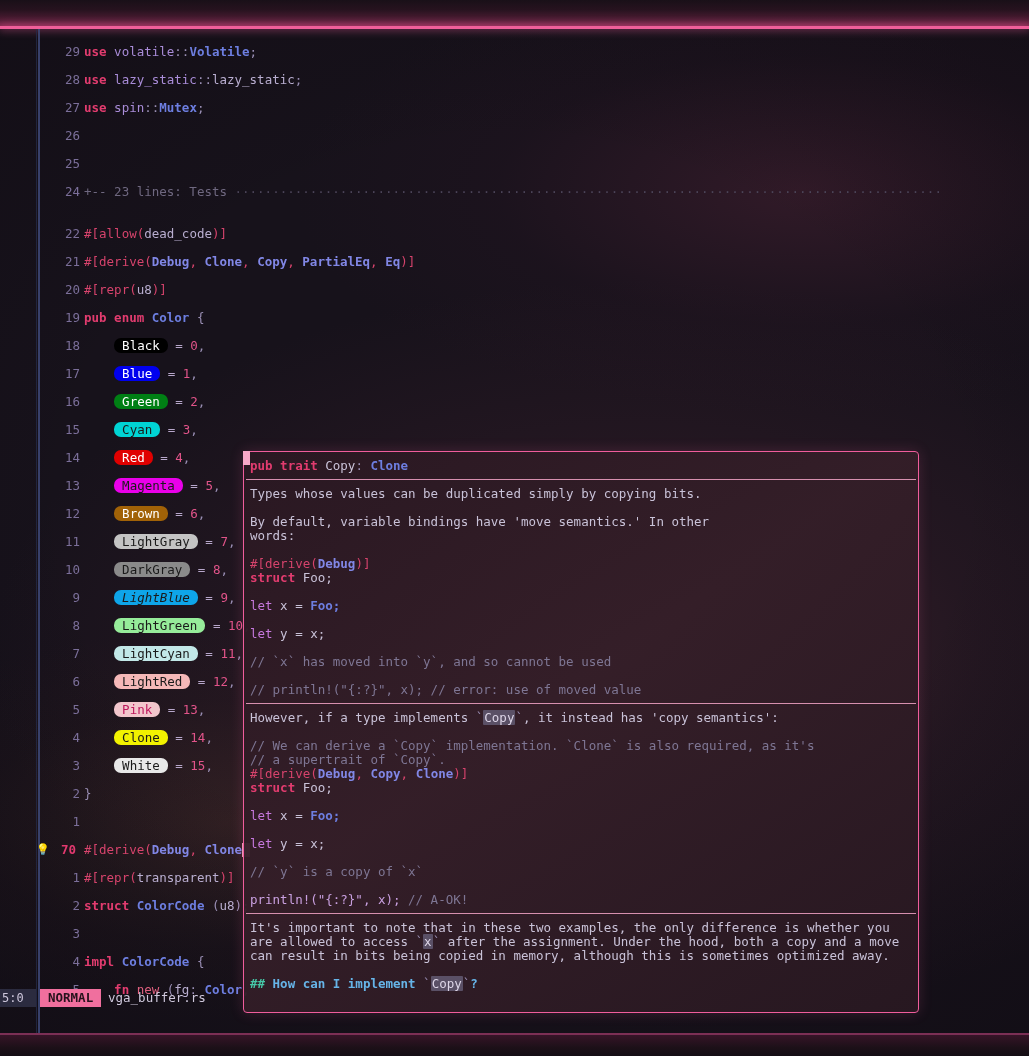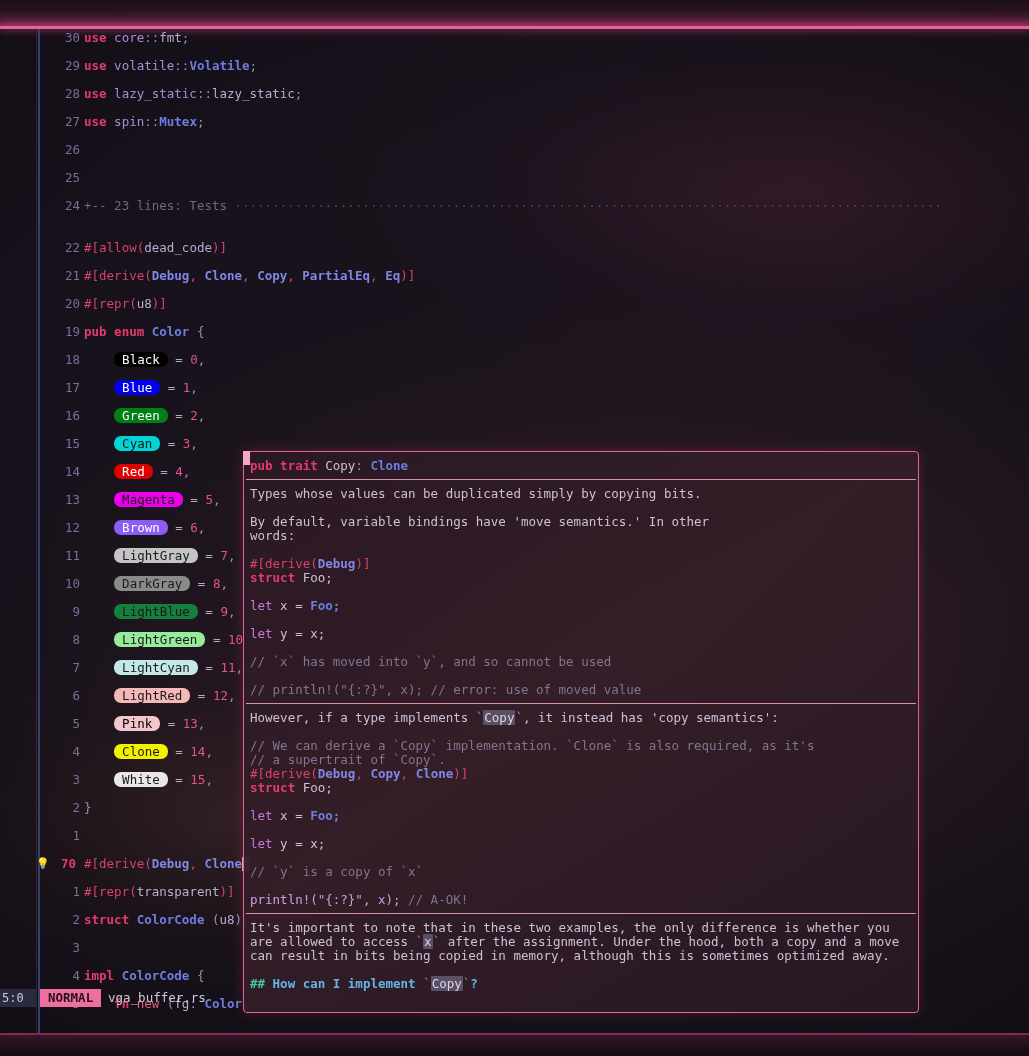--- a/index.html
+++ b/index.html
@@ -102,45 +102,44 @@
   <div class="bg-glow-c"></div>
   <div class="bg-vign"></div>
 
   <div class="topfade"></div>
   <div class="topline"></div>
 
   <div class="editor">
     <div class="indentline2"></div>
     <div class="indentline"></div>
     <div class="rows" id="buffer-rows">
-        <div class="row" style="top: 2px;"><span class="lnum">30</span><span class="txt"><span class="kw">use </span><span class="mod">core</span><span class="punc">::</span><span class="fld">fmt</span><span class="punc">;</span></span></div>
         <div class="row" style="top: 16px;"><span class="lnum">29</span><span class="txt"><span class="kw">use </span><span class="mod">volatile</span><span class="punc">::</span><span class="typ">Volatile</span><span class="punc">;</span></span></div>
         <div class="row" style="top: 30px;"><span class="lnum">28</span><span class="txt"><span class="kw">use </span><span class="mod">lazy_static</span><span class="punc">::</span><span class="fld">lazy_static</span><span class="punc">;</span></span></div>
         <div class="row" style="top: 44px;"><span class="lnum">27</span><span class="txt"><span class="kw">use </span><span class="mod">spin</span><span class="punc">::</span><span class="typ">Mutex</span><span class="punc">;</span></span></div>
         <div class="row" style="top: 58px;"><span class="lnum">26</span><span class="txt"></span></div>
         <div class="row" style="top: 72px;"><span class="lnum">25</span></div>
         <div class="row" style="top: 86px;"><span class="lnum">24</span><span class="txt"><span class="fold">+-- 23 lines: Tests </span><span class="dots">······························································································</span></span></div>
         <div class="row" style="top: 114px;"><span class="lnum">22</span><span class="txt"><span class="attr">#[</span><span class="attr">allow</span><span class="attr">(</span><span class="fld">dead_code</span><span class="attr">)]</span></span></div>
         <div class="row" style="top: 128px;"><span class="lnum">21</span><span class="txt"><span class="attr">#[</span><span class="attr">derive</span><span class="attr">(</span><span class="attrn">Debug</span><span class="attr">, </span><span class="attrn">Clone</span><span class="attr">, </span><span class="attrn">Copy</span><span class="attr">, </span><span class="attrn">PartialEq</span><span class="attr">, </span><span class="attrn">Eq</span><span class="attr">)]</span></span></div>
         <div class="row" style="top: 142px;"><span class="lnum">20</span><span class="txt"><span class="attr">#[</span><span class="attr">repr</span><span class="attr">(</span><span class="fld">u8</span><span class="attr">)]</span></span></div>
         <div class="row" style="top: 156px;"><span class="lnum">19</span><span class="txt"><span class="kw">pub </span><span class="kw">enum </span><span class="typ">Color </span><span class="punc">{</span></span></div>
         <div class="row" style="top: 170px;"><span class="lnum">18</span><span class="txt">    <span class="sw" style="background: rgb(0, 0, 0); color: rgb(255, 255, 255);">Black</span><span class="op"> = </span><span class="num">0</span><span class="punc">,</span></span></div>
         <div class="row" style="top: 184px;"><span class="lnum">17</span><span class="txt">    <span class="sw" style="background: rgb(0, 0, 238); color: rgb(255, 255, 255);">Blue</span><span class="op"> = </span><span class="num">1</span><span class="punc">,</span></span></div>
         <div class="row" style="top: 198px;"><span class="lnum">16</span><span class="txt">    <span class="sw" style="background: rgb(0, 127, 20); color: rgb(255, 255, 255);">Green</span><span class="op"> = </span><span class="num">2</span><span class="punc">,</span></span></div>
         <div class="row" style="top: 212px;"><span class="lnum">15</span><span class="txt">    <span class="sw" style="background: rgb(0, 212, 212); color: rgb(26, 26, 26);">Cyan</span><span class="op"> = </span><span class="num">3</span><span class="punc">,</span></span></div>
         <div class="row" style="top: 226px;"><span class="lnum">14</span><span class="txt">    <span class="sw" style="background: rgb(224, 0, 0); color: rgb(255, 255, 255);">Red</span><span class="op"> = </span><span class="num">4</span><span class="punc">,</span></span></div>
         <div class="row" style="top: 240px;"><span class="lnum">13</span><span class="txt">    <span class="sw" style="background: rgb(234, 0, 234); color: rgb(26, 26, 26);">Magenta</span><span class="op"> = </span><span class="num">5</span><span class="punc">,</span></span></div>
-        <div class="row" style="top: 254px;"><span class="lnum">12</span><span class="txt">    <span class="sw" style="background: #8b5cf6; color: rgb(255, 255, 255); margin-top: 12px;">Brown</span><span class="op"> = </span><span class="num">6</span><span class="punc">,</span></span></div>
+        <div class="row" style="top: 254px;"><span class="lnum">12</span><span class="txt">    <span class="sw" style="background: #a16207; color: rgb(255, 255, 255); margin-top: 12px;">Brown</span><span class="op"> = </span><span class="num">6</span><span class="punc">,</span></span></div>
         <div class="row" style="top: 268px;"><span class="lnum">11</span><span class="txt">    <span class="sw" style="background: rgb(196, 196, 196); color: rgb(26, 26, 26);">LightGray</span><span class="op"> = </span><span class="num">7</span><span class="punc">,</span></span></div>
         <div class="row" style="top: 282px;"><span class="lnum">10</span><span class="txt">    <span class="sw" style="background: rgb(138, 138, 138); color: rgb(26, 26, 26);">DarkGray</span><span class="op"> = </span><span class="num">8</span><span class="punc">,</span></span></div>
-        <div class="row" style="top: 296px;"><span class="lnum">9</span><span class="txt">    <span class="sw" style="background: #15803d; color: rgb(26, 26, 26);">LightBlue</span><span class="op"> = </span><span class="num">9</span><span class="punc">,</span></span></div>
+        <div class="row" style="top: 296px;"><span class="lnum">9</span><span class="txt">    <span class="sw" style="background: #0ea5e9; color: rgb(26, 26, 26); font-style: italic;">LightBlue</span><span class="op"> = </span><span class="num">9</span><span class="punc">,</span></span></div>
         <div class="row" style="top: 310px;"><span class="lnum">8</span><span class="txt">    <span class="sw" style="background: rgb(150, 236, 154); color: rgb(26, 26, 26);">LightGreen</span><span class="op"> = </span><span class="num">10</span><span class="punc">,</span></span></div>
         <div class="row" style="top: 324px;"><span class="lnum">7</span><span class="txt">    <span class="sw" style="background: rgb(194, 232, 232); color: rgb(26, 26, 26);">LightCyan</span><span class="op"> = </span><span class="num">11</span><span class="punc">,</span></span></div>
         <div class="row" style="top: 338px;"><span class="lnum">6</span><span class="txt">    <span class="sw" style="background: rgb(245, 184, 184); color: rgb(26, 26, 26);">LightRed</span><span class="op"> = </span><span class="num">12</span><span class="punc">,</span></span></div>
-        <div class="row" style="top: 352px;"><span class="lnum">5</span><span class="txt">    <span class="sw" style="background: rgb(242, 198, 204); color: #000000;">Pink</span><span class="op"> = </span><span class="num">13</span><span class="punc">,</span></span></div>
+        <div class="row" style="top: 352px;"><span class="lnum">5</span><span class="txt">    <span class="sw" style="background: rgb(242, 198, 204); color: #be185d;">Pink</span><span class="op"> = </span><span class="num">13</span><span class="punc">,</span></span></div>
         <div class="row" style="top: 366px;"><span class="lnum">4</span><span class="txt">    <span class="sw" style="background: rgb(242, 242, 0); color: rgb(26, 26, 26);">Clone</span><span class="op"> = </span><span class="num">14</span><span class="punc">,</span></span></div>
         <div class="row" style="top: 380px;"><span class="lnum">3</span><span class="txt">    <span class="sw" style="background: rgb(232, 232, 232); color: rgb(26, 26, 26);">White</span><span class="op"> = </span><span class="num">15</span><span class="punc">,</span></span></div>
         <div class="row" style="top: 394px;"><span class="lnum">2</span><span class="txt"><span class="punc">}</span></span></div>
         <div class="row" style="top: 408px;"><span class="lnum">1</span><span class="txt"></span></div>
         <div class="row" style="top: 422px;"><span class="bulb">💡</span><span class="lnum cur">70</span><span class="txt"><span class="attr">#[</span><span class="attr">derive</span><span class="attr">(</span><span class="attrn">Debug</span><span class="attr">, </span><span class="attrn">Clone</span><span class="attr">,</span></span><span class="cursorblk" style="left: 242px; top: 0px;"></span></div>
         <div class="row" style="top: 436px;"><span class="lnum">1</span><span class="txt"><span class="attr">#[</span><span class="attr">repr</span><span class="attr">(</span><span class="fld">transparent</span><span class="attr">)]</span></span></div>
         <div class="row" style="top: 450px;"><span class="lnum">2</span><span class="txt"><span class="kw">struct </span><span class="typ">ColorCode </span><span class="punc">(</span><span class="fld">u8</span><span class="punc">);</span></span></div>
         <div class="row" style="top: 464px;"><span class="lnum">3</span><span class="txt"></span></div>
         <div class="row" style="top: 478px;"><span class="lnum">4</span><span class="txt"><span class="kw">impl </span><span class="typ">ColorCode </span><span class="punc">{</span></span></div>
         <div class="row" style="top: 492px;"><span class="lnum">5</span><span class="txt">    <span class="kw">fn </span><span class="fn">new </span><span class="punc">(</span><span class="fld">fg</span><span class="punc">: </span><span class="typ">Color</span><span class="punc">,</span></span></div>

